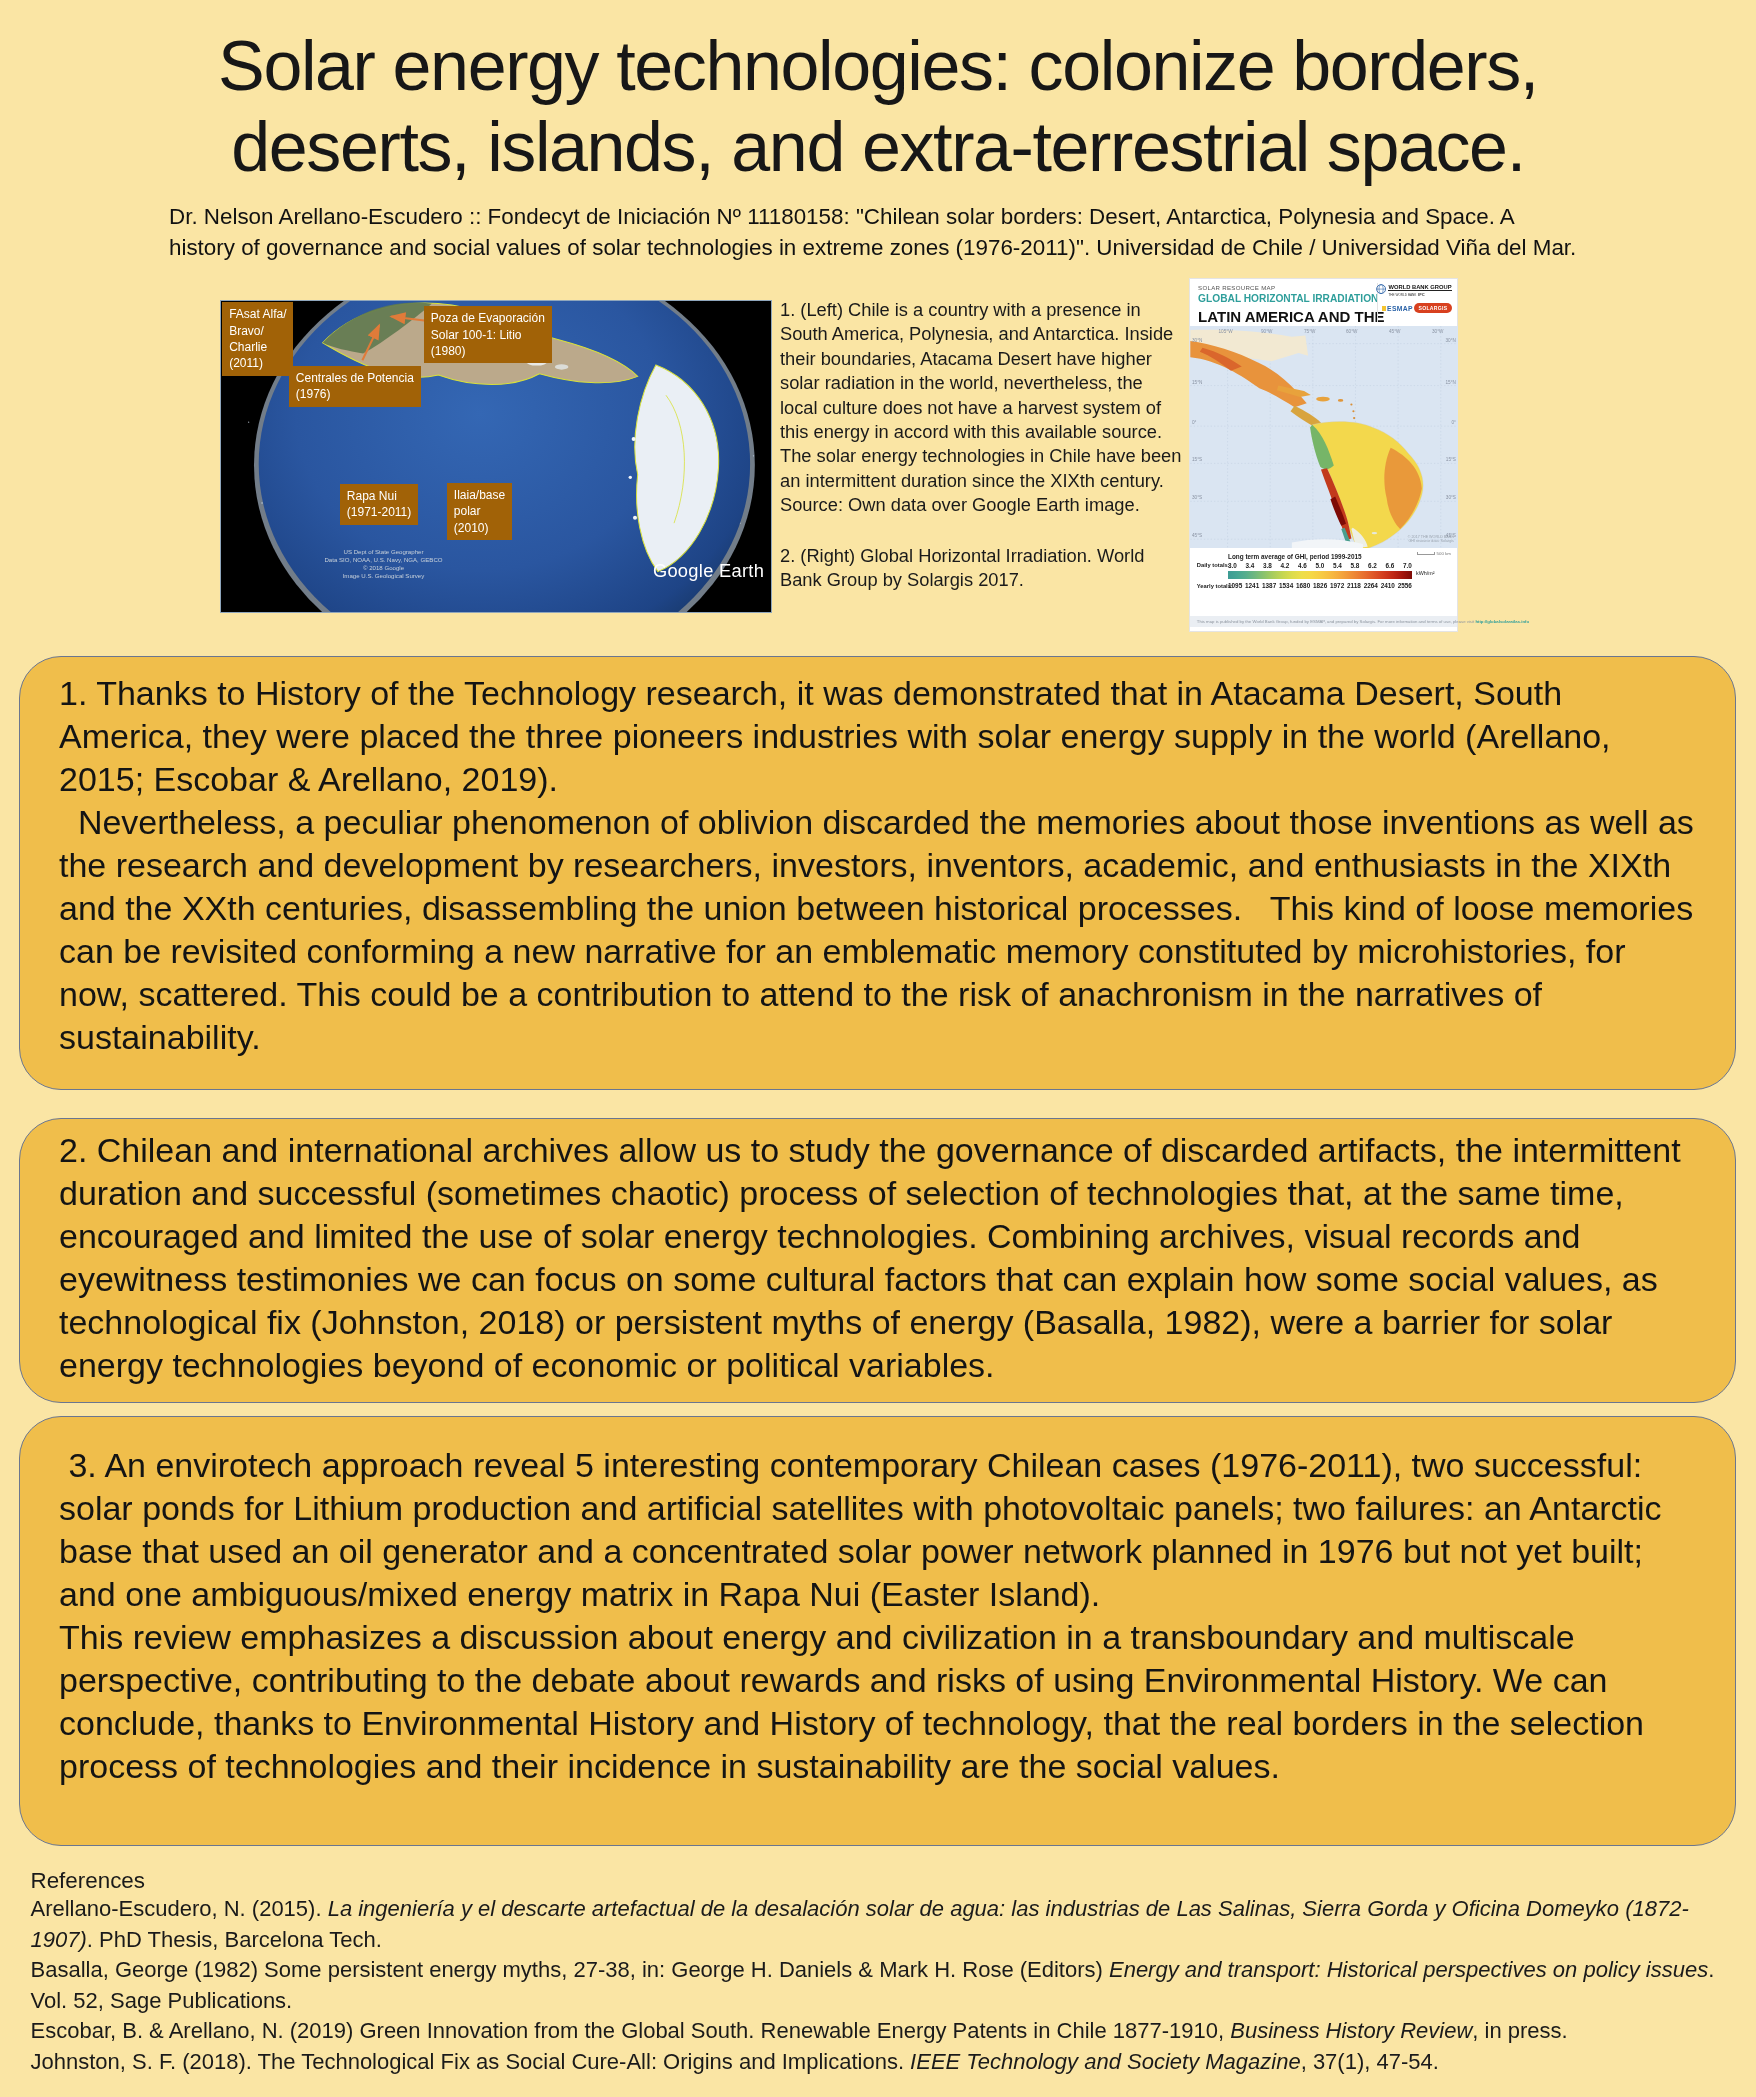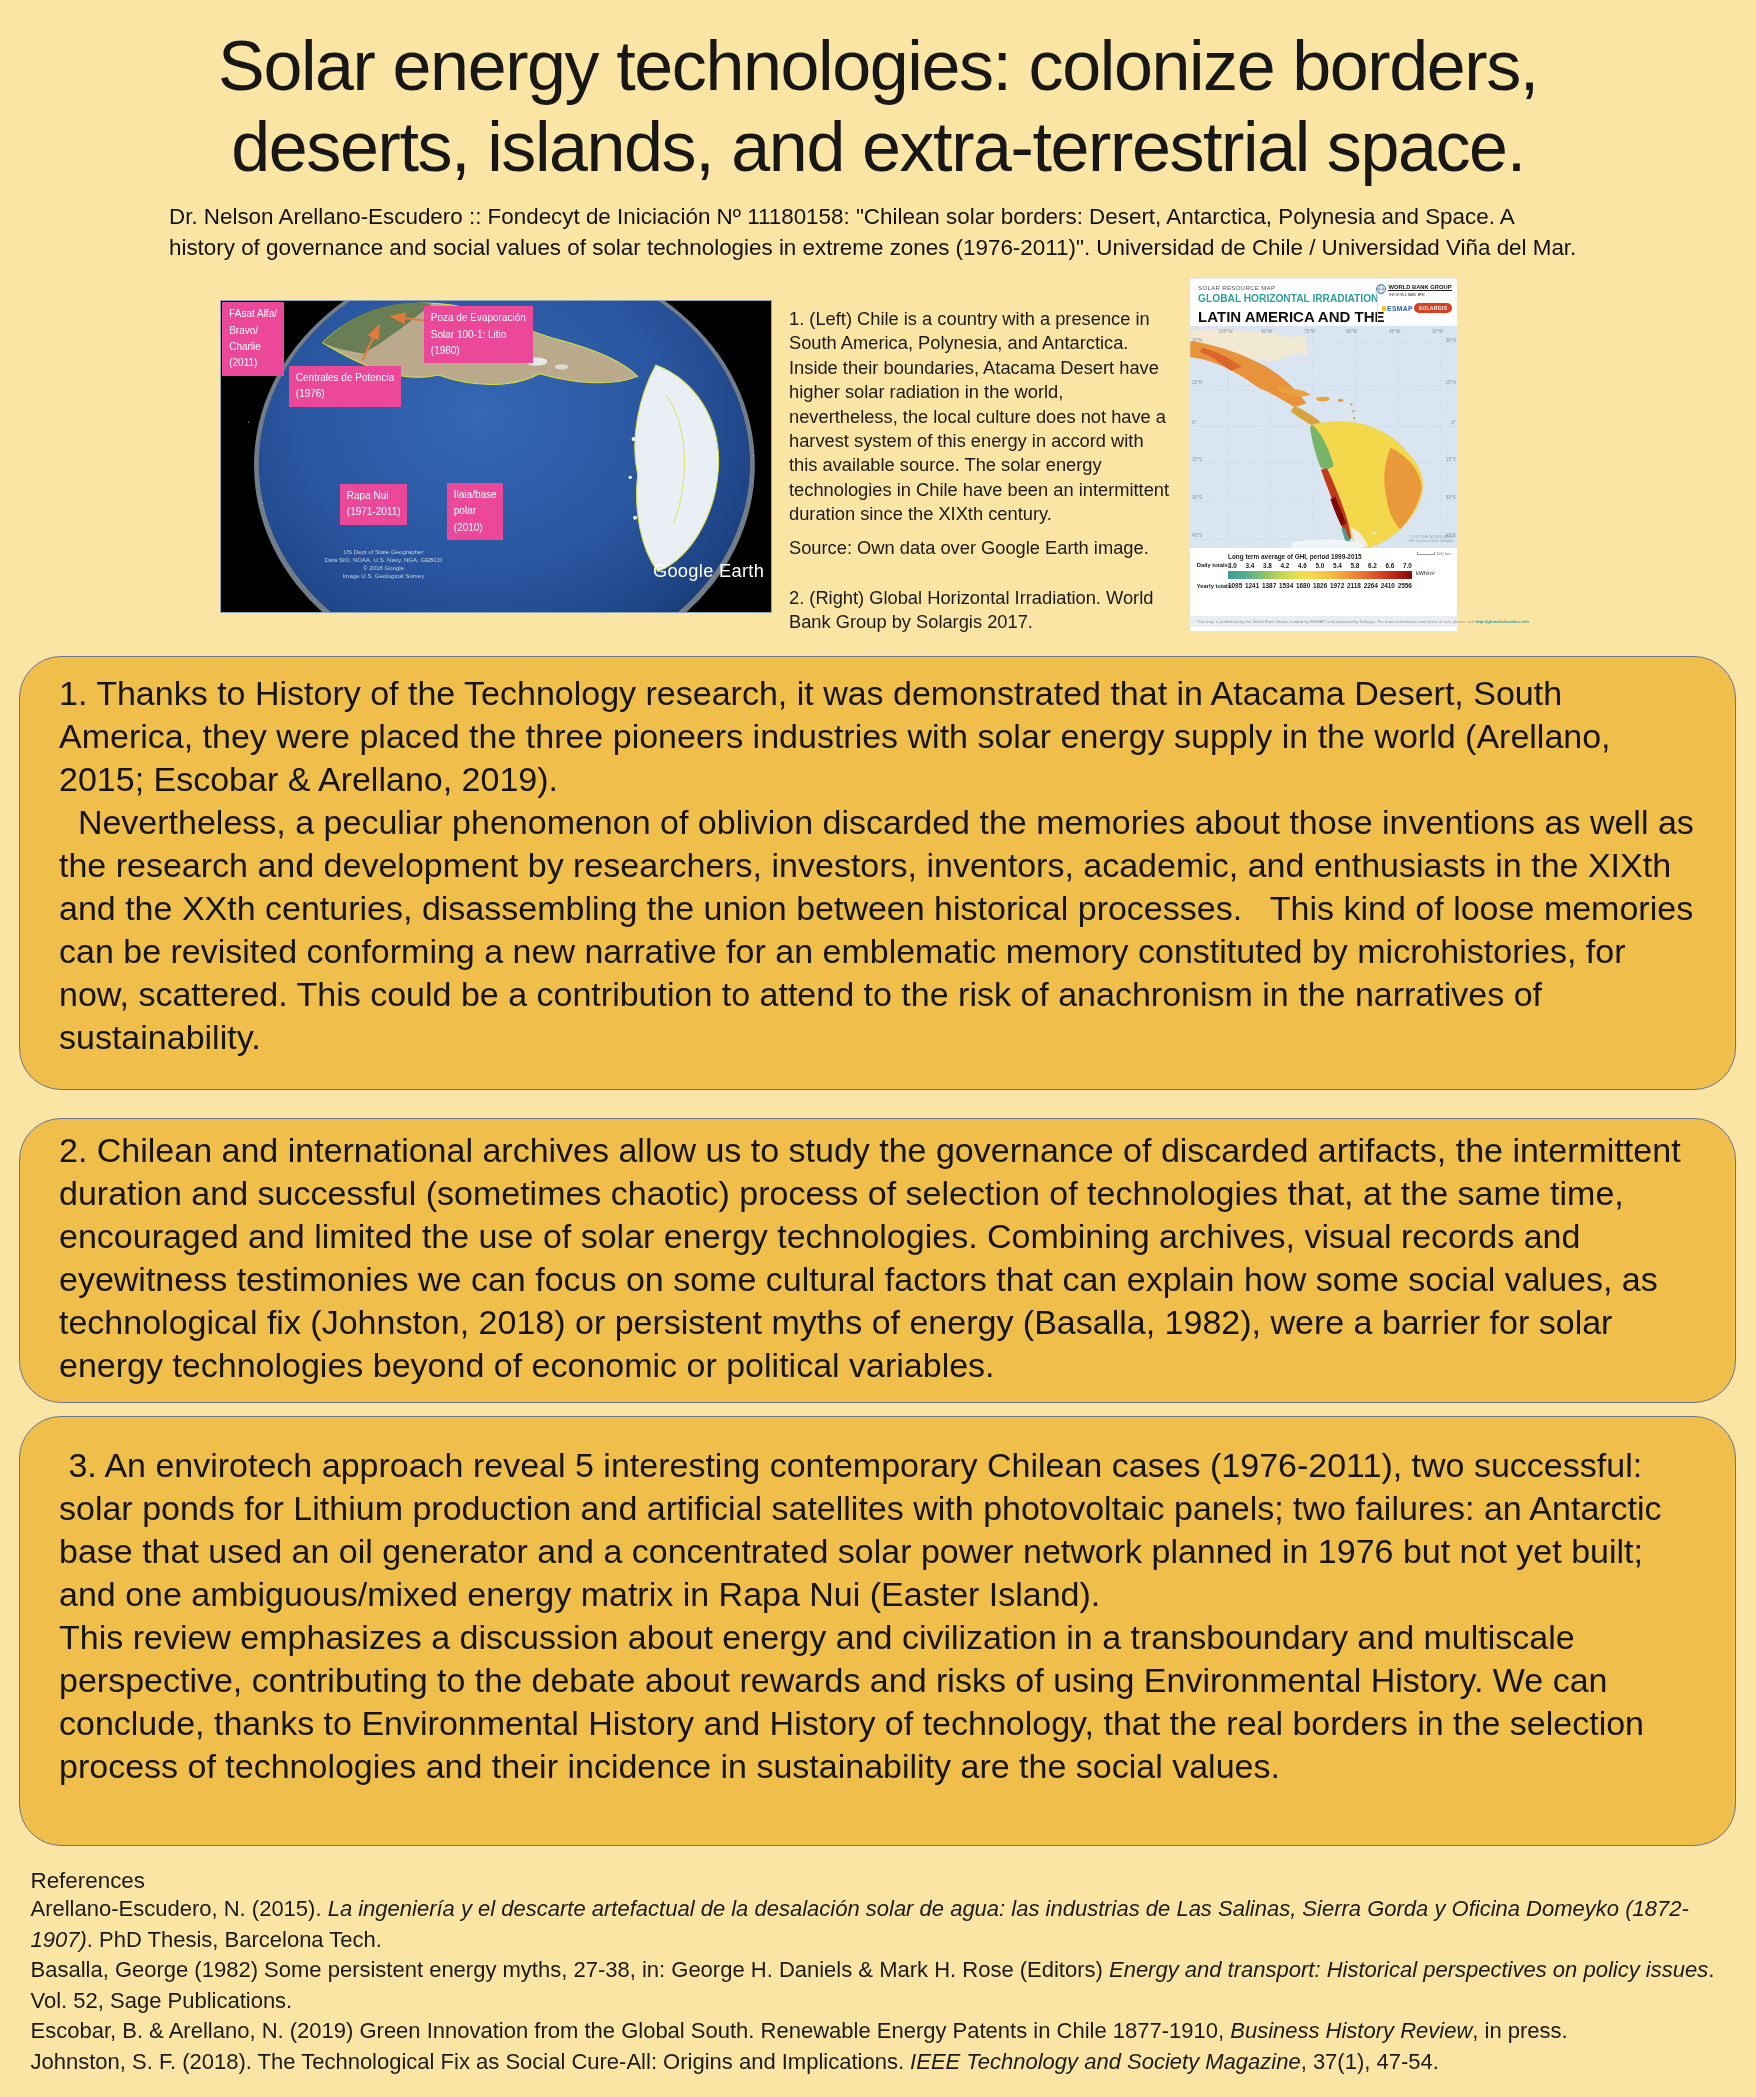--- a/index.html
+++ b/index.html
@@ -17,33 +17,33 @@
   
   .title{position:absolute;left:0;top:26px;width:100%;text-align:center;
     font-size:70px;line-height:81px;color:#171717;letter-spacing:-1.4px}
   .title div{white-space:nowrap}
   .subtitle{position:absolute;left:169px;top:202px;width:1416px;
     font-size:22.4px;line-height:30.5px;color:#111}
   
   .earth{position:absolute;left:220px;top:300px;width:552px;height:313px;
     background:#000;border:1.4px solid #8FA6BC}
   .earth svg{position:absolute;left:0;top:0;width:100%;height:100%}
-  .earth-label{position:absolute;background:#ec4899;color:#fff;font-size:10px;
+  .earth-label{position:absolute;background:#a16207;color:#fff;font-size:12px;
     line-height:16.3px;padding:4.1px 6.8px;white-space:pre-line}
   #lbl-fasat{left:1.4px;top:1.4px}
   #lbl-poza{left:203px;top:5.4px}
   #lbl-centrales{left:68px;top:65px}
   #lbl-rapa{left:119px;top:183px}
   #lbl-ilaia{left:226px;top:182px}
   .earth-attr{position:absolute;left:78px;top:247px;width:169px;text-align:center;
     font-size:6.1px;line-height:8.1px;color:#C8D1DA;white-space:pre-line;background:transparent}
   .earth-logo{position:absolute;right:6.8px;top:259px;font-size:18.3px;color:#fff;letter-spacing:0.3px}
   
   .captions{position:absolute;left:780px;top:298px;width:404px;font-size:18.3px;line-height:24.4px}
-  .captions p{margin:9px}
+  .captions p{margin:0}
   .caption-gap{margin-top:26px !important}
   
   .map-card{position:absolute;left:1189px;top:278px;width:269px;height:354px;
     background:#fff;border:0.7px solid #E4E4E4}
   .map-kicker{position:absolute;left:8.1px;top:5.4px;font-size:6.1px;letter-spacing:0.3px;color:#555}
   .map-title{position:absolute;left:8.1px;top:14.2px;font-size:10.2px;font-weight:bold;color:var(--teal)}
   .map-subtitle{position:absolute;left:8.1px;top:29px;font-size:15px;font-weight:bold;color:#111}
   .map-head-divider{position:absolute;right:79px;top:4.1px;height:39px;width:0.7px;background:#E3E3E3}
   .wbg{position:absolute;right:5.4px;top:4.7px;display:flex;gap:2.7px;align-items:flex-start}
   .wbg-txt .wbg-title{font-size:5.8px;font-weight:bold;color:#111;white-space:nowrap}

